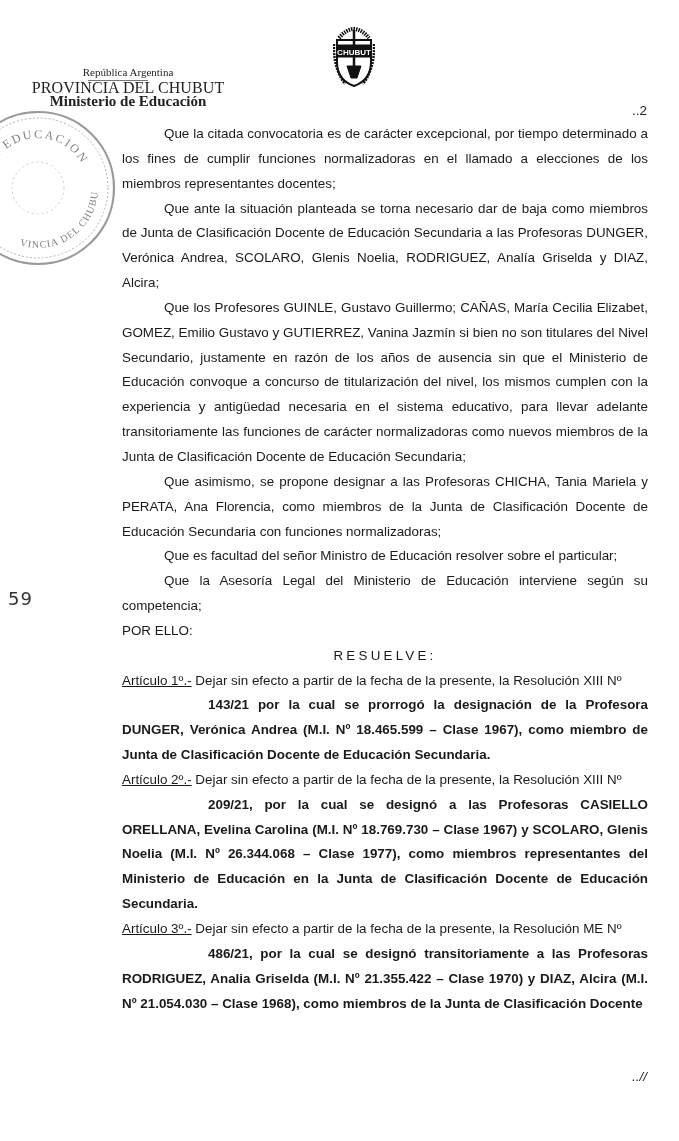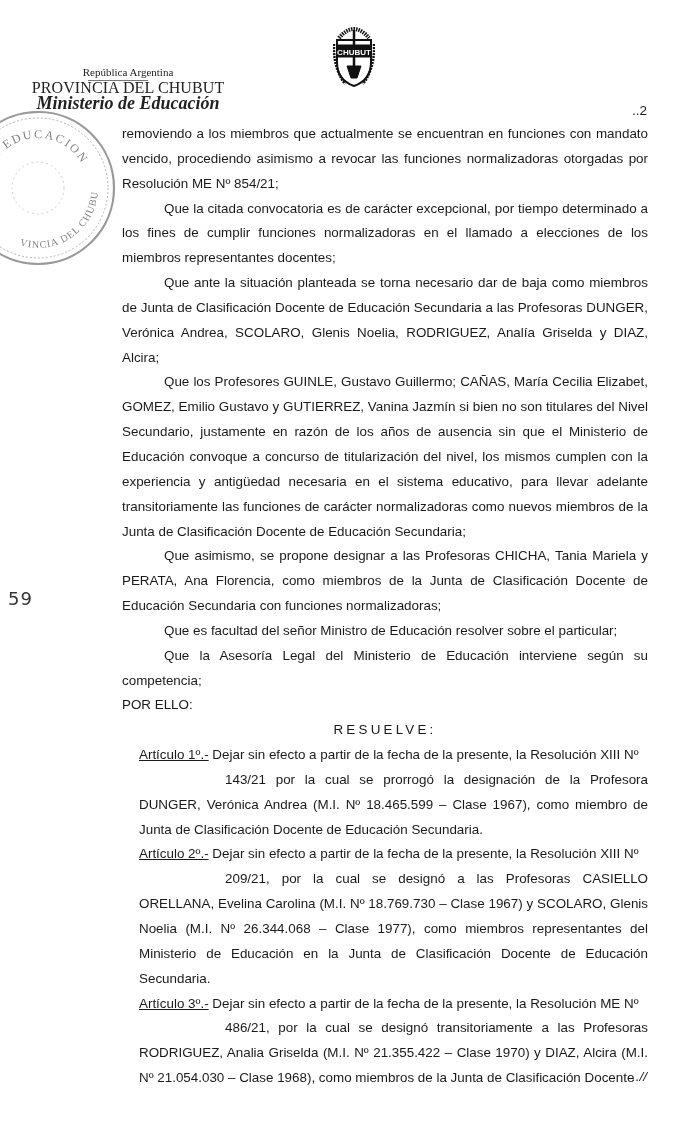--- a/index.html
+++ b/index.html
@@ -3,36 +3,36 @@
 <meta charset="utf-8">
 <style>
   html, body { margin:0; padding:0; }
   body {
     width:679px; height:1141px; background:#ffffff; position:relative; overflow:hidden;
     font-family:"Liberation Sans", sans-serif; color:#1a1a1a;
   }
   .hdr { position:absolute; left:30px; width:196px; text-align:center; font-family:"Liberation Serif", serif; color:#222;margin-top:40px; }
   .hdr1 { top:26px; font-size:11px; }
   .hdr2 { top:39px; font-size:16px; letter-spacing:0.1px; }
-  .hdr3 { top:53px; font-size:18px; font-weight:bold;font-style:italic; }
+  .hdr3 { top:53px; font-size:15px; font-weight:bold; }
   .hdr-rule { position:absolute; left:88px; top:80px; width:60px; height:0; border-top:1px solid #777; }
   .crest { position:absolute; left:333px; top:18px; width:42px; height:74px; }
   .stamp { position:absolute; left:-42px; top:108px; width:160px; height:160px; opacity:0.75; }
   .margin-num { position:absolute; left:8px; top:588px; font-size:18px; color:#333; font-family:"DejaVu Sans", sans-serif; letter-spacing:1px; }
   .page-ref { position:absolute; right:32px; font-size:13.5px; color:#222; }
   .page-ref.top { top:103px; }
   .page-ref.bottom { top:1069px; font-style:italic; }
   .body { position:absolute; left:122px; top:122px; width:526px; font-size:13.4px; line-height:24.85px; }
   .body p { margin:0; text-align:justify; text-align-last:left; }
   .body p.ind { text-indent:42px; }
   .body p.center { text-align:center; text-align-last:center; }
   .body p.spaced { letter-spacing:3.2px; }
   .art-label { text-decoration:underline; }
-  .art p { text-indent:0;margin-left:17px; }
-  .art .cont { text-indent:86px; }
+  .art p { text-indent:0; }
+  .art .cont { text-indent:86px;font-weight:bold; }
 </style>
 </head>
 <body>
 
 <div class="hdr hdr1">República Argentina</div>
 <div class="hdr hdr2">PROVINCIA DEL CHUBUT</div>
 <div class="hdr hdr3">Ministerio de Educación</div>
 <div class="hdr-rule"></div>
 
 <svg class="crest" viewBox="0 0 42 74">
@@ -62,21 +62,20 @@
   <text font-size="10" fill="#555" font-family="Liberation Serif, serif" letter-spacing="1">
     <textPath href="#arcBot" startOffset="40%">VINCIA DEL CHUBUT</textPath>
   </text>
 </svg>
 
 <div class="margin-num">59</div>
 
 <div class="page-ref top">..2</div>
 
 <div class="body">
-  <p>removiendo a los miembros que actualmente se encuentran en funciones con mandato vencido, procediendo asimismo a revocar las funciones normalizadoras otorgadas por Resolución ME Nº 854/21;</p>
   <p class="ind">Que la citada convocatoria es de carácter excepcional, por tiempo determinado a los fines de cumplir funciones normalizadoras en el llamado a elecciones de los miembros representantes docentes;</p>
   <p class="ind">Que ante la situación planteada se torna necesario dar de baja como miembros de Junta de Clasificación Docente de Educación Secundaria a las Profesoras DUNGER, Verónica Andrea, SCOLARO, Glenis Noelia, RODRIGUEZ, Analía Griselda y DIAZ, Alcira;</p>
   <p class="ind">Que los Profesores GUINLE, Gustavo Guillermo; CAÑAS, María Cecilia Elizabet, GOMEZ, Emilio Gustavo y GUTIERREZ, Vanina Jazmín si bien no son titulares del Nivel Secundario, justamente en razón de los años de ausencia sin que el Ministerio de Educación convoque a concurso de titularización del nivel, los mismos cumplen con la experiencia y antigüedad necesaria en el sistema educativo, para llevar adelante transitoriamente las funciones de carácter normalizadoras como nuevos miembros de la Junta de Clasificación Docente de Educación Secundaria;</p>
   <p class="ind">Que asimismo, se propone designar a las Profesoras CHICHA, Tania Mariela y PERATA, Ana Florencia, como miembros de la Junta de Clasificación Docente de Educación Secundaria con funciones normalizadoras;</p>
   <p class="ind">Que es facultad del señor Ministro de Educación resolver sobre el particular;</p>
   <p class="ind">Que la Asesoría Legal del Ministerio de Educación interviene según su competencia;</p>
   <p>POR ELLO:</p>
   <p class="center spaced">RESUELVE:</p>
 
   <div class="art">

